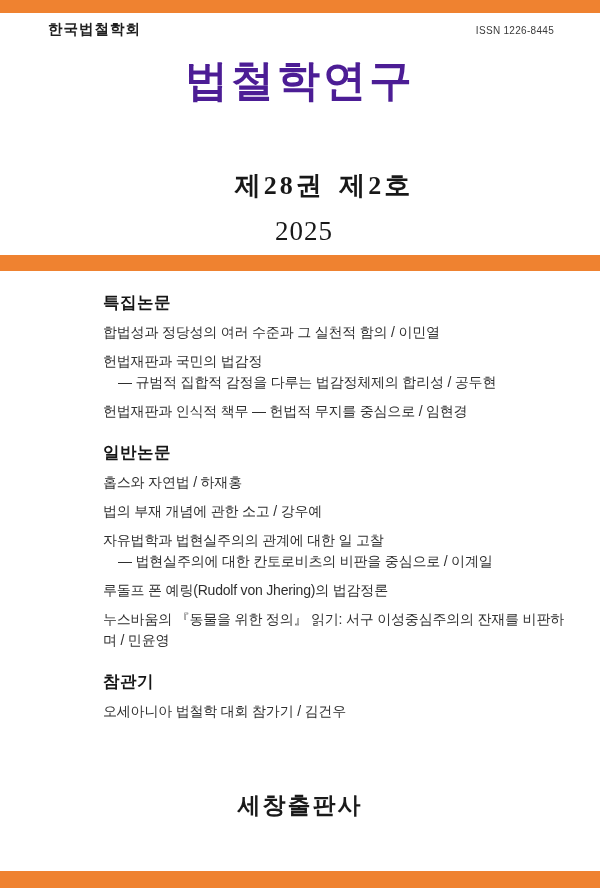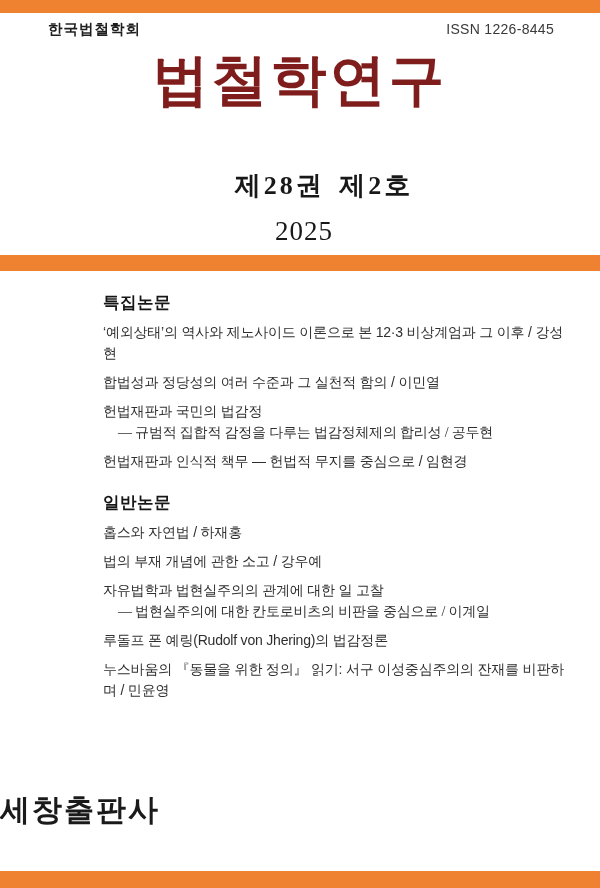--- a/index.html
+++ b/index.html
@@ -28,29 +28,29 @@
   .band-bottom { bottom: 0; height: 17px; }
 
   .header {
     position: absolute; top: 20px; left: 48px; right: 46px;
     display: flex; justify-content: space-between; align-items: baseline; gap: 15px;
   }
   .society {
     font-size: 14.5px; font-weight: 700; letter-spacing: 1px; color: #1e1e1e;
   }
   .issn {
-    font-size: 14px; font-weight: 400; color: #3a3a3a; letter-spacing: 0.3px;
+    font-size: 10px; font-weight: 400; color: #3a3a3a; letter-spacing: 0.3px;
   }
 
   .title {
     position: absolute; top: 42px; left: 0; width: 100%;
     text-align: center;
-    font-size: 56px; line-height: 76px;
+    font-size: 43px; line-height: 76px;
     font-weight: 900; letter-spacing: 3px;
-    color: #7f1d1d;
+    color: #4c1d95;
   }
   .volume {
     position: absolute; top: 168px; left: 0; width: 100%;
     text-align: center;
     font-family: "Liberation Serif", serif;
     font-size: 26px; font-weight: 600;
     letter-spacing: 3px; word-spacing: 5px;
     color: #181818;
     margin-left: 24px;
   }
@@ -68,25 +68,26 @@
   .toc-section { margin-bottom: 20px; }
   .toc-section h2 {
     font-size: 16.5px; line-height: 20px; font-weight: 700;
     color: #161616; margin-bottom: 10px; letter-spacing: 0.5px;
   }
   .item { margin-bottom: 8px; }
   .item p {
     font-size: 14px; line-height: 21px;
     color: #2e2e2e; letter-spacing: -0.2px;
   }
-  .item p.sub { padding-left: 15px; font-family: Liberation Serif, serif; }
+  .item p.sub { padding-left: 15px; }
 
   .publisher {
     position: absolute; top: 790px; left: 0; width: 100%;
-    font-size: 30px; font-weight: 800; letter-spacing: 2px;
+    text-align: center;
+    font-size: 23px; font-weight: 800; letter-spacing: 2px;
     color: #1a1a1a;
   }
 </style>
 </head>
 <body>
 
 <div class="page">
 
   <div class="band band-top"></div>
 
@@ -99,23 +100,20 @@
 
   <div class="volume">제28권 제2호</div>
   <div class="year">2025</div>
 
   <div class="band band-middle"></div>
 
   <div class="toc">
 
     <section class="toc-section">
       <h2>특집논문</h2>
-      <div class="item">
-        <p>‘예외상태’의 역사와 제노사이드 이론으로 본 12·3 비상계엄과 그 이후 / 강성현</p>
-      </div>
       <div class="item">
         <p>합법성과 정당성의 여러 수준과 그 실천적 함의 / 이민열</p>
       </div>
       <div class="item">
         <p>헌법재판과 국민의 법감정</p>
         <p class="sub">— 규범적 집합적 감정을 다루는 법감정체제의 합리성 / 공두현</p>
       </div>
       <div class="item">
         <p>헌법재판과 인식적 책무 — 헌법적 무지를 중심으로 / 임현경</p>
       </div>
@@ -134,20 +132,26 @@
         <p class="sub">— 법현실주의에 대한 칸토로비츠의 비판을 중심으로 / 이계일</p>
       </div>
       <div class="item">
         <p>루돌프 폰 예링(Rudolf von Jhering)의 법감정론</p>
       </div>
       <div class="item">
         <p>누스바움의 『동물을 위한 정의』 읽기: 서구 이성중심주의의 잔재를 비판하며 / 민윤영</p>
       </div>
     </section>
 
+    <section class="toc-section">
+      <h2>참관기</h2>
+      <div class="item">
+        <p>오세아니아 법철학 대회 참가기 / 김건우</p>
+      </div>
+    </section>
 
   </div>
 
   <div class="publisher">세창출판사</div>
 
   <div class="band band-bottom"></div>
 
 </div>
 
 </body></html>

